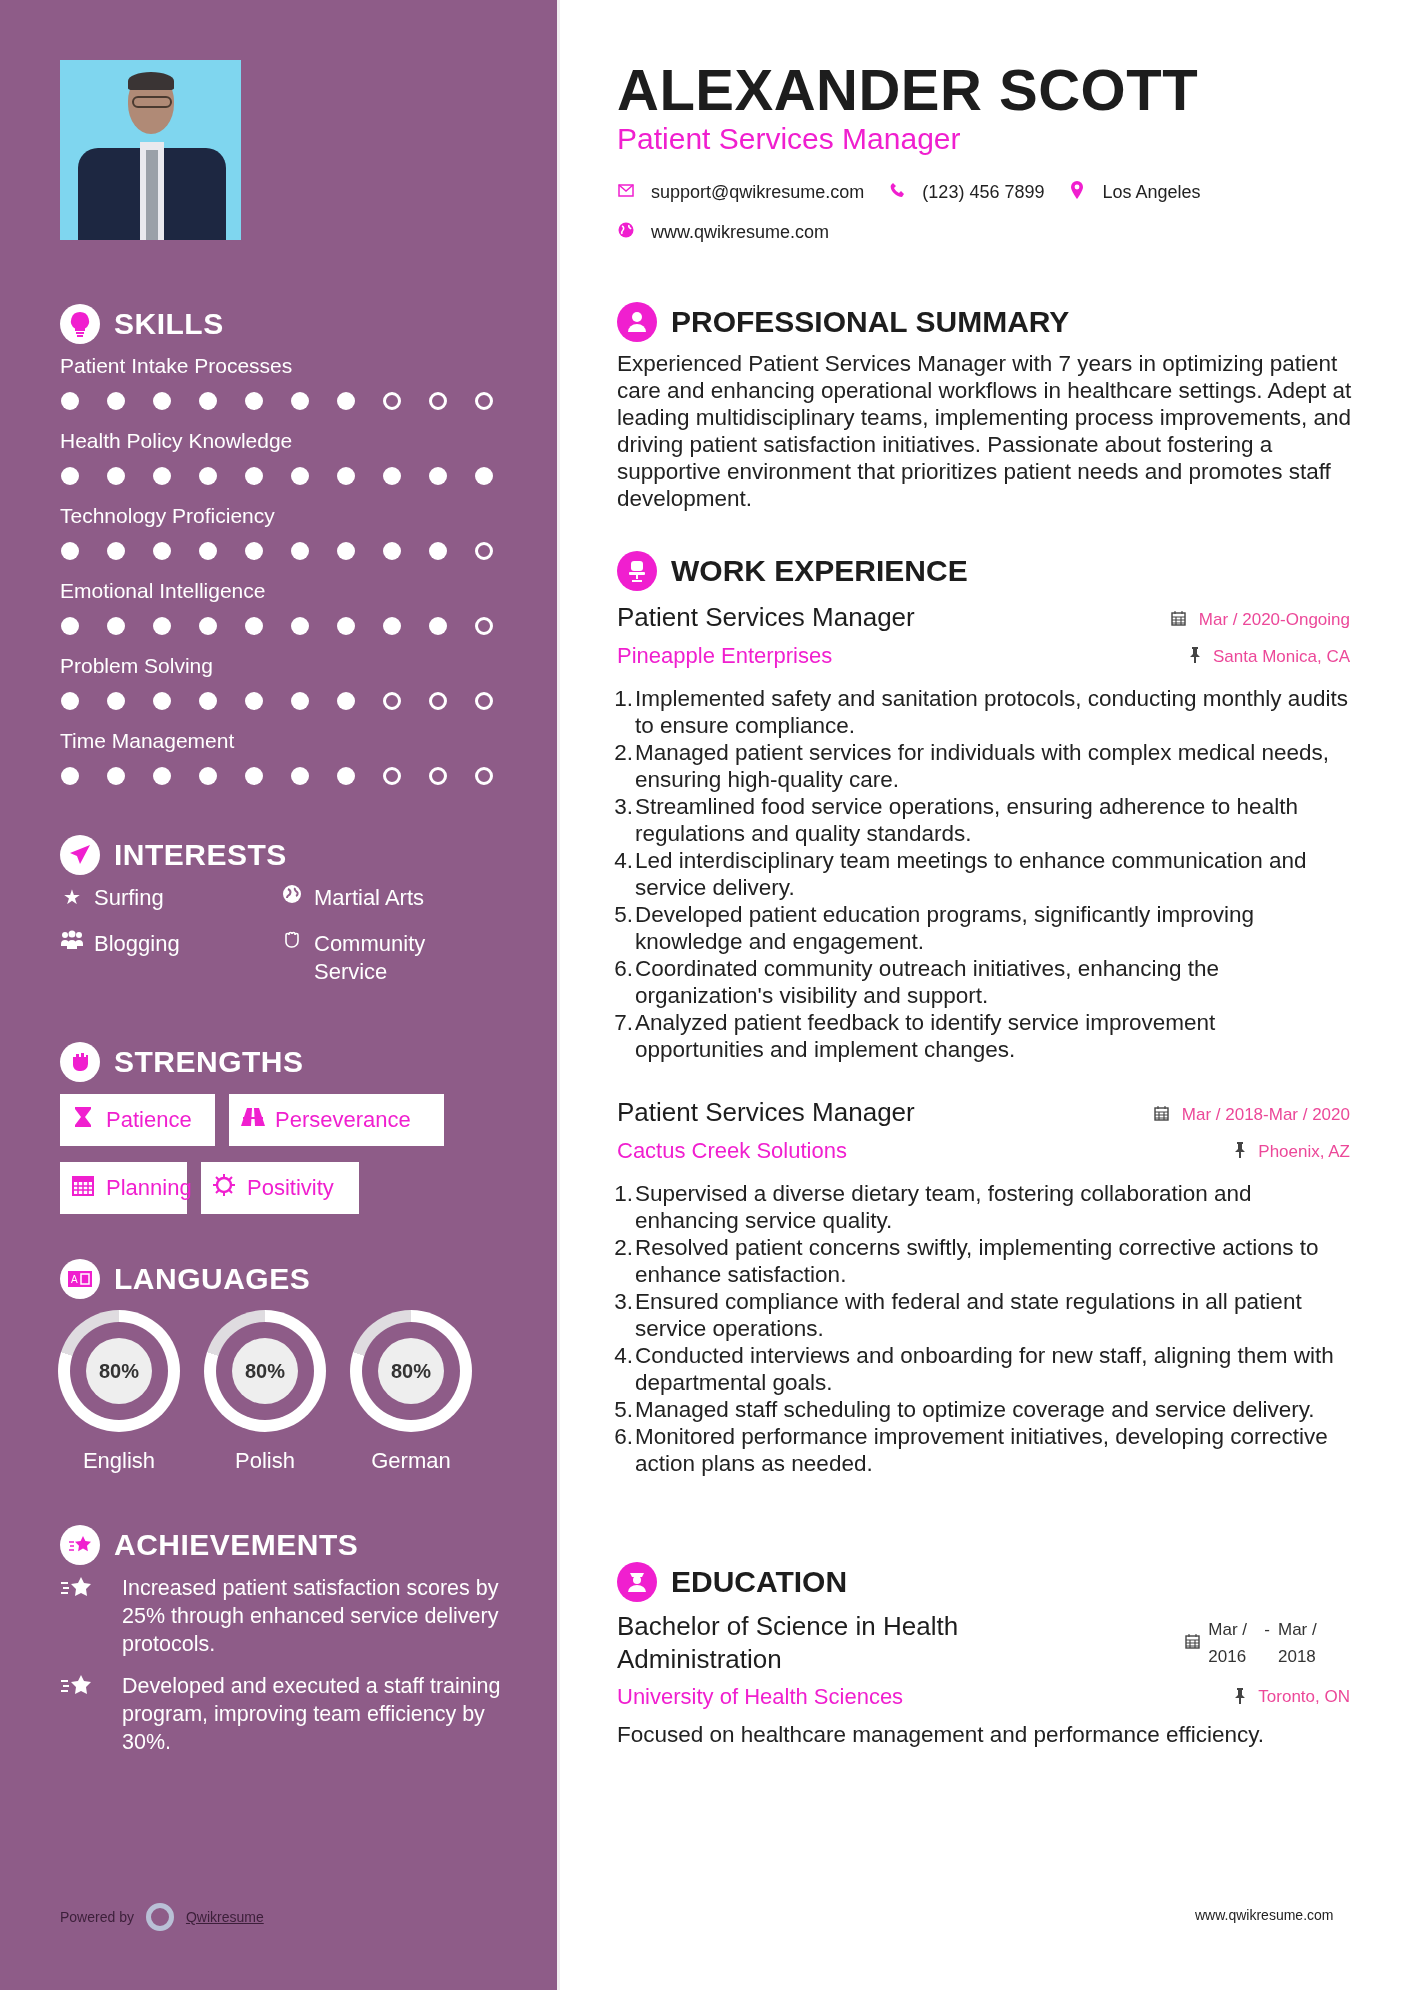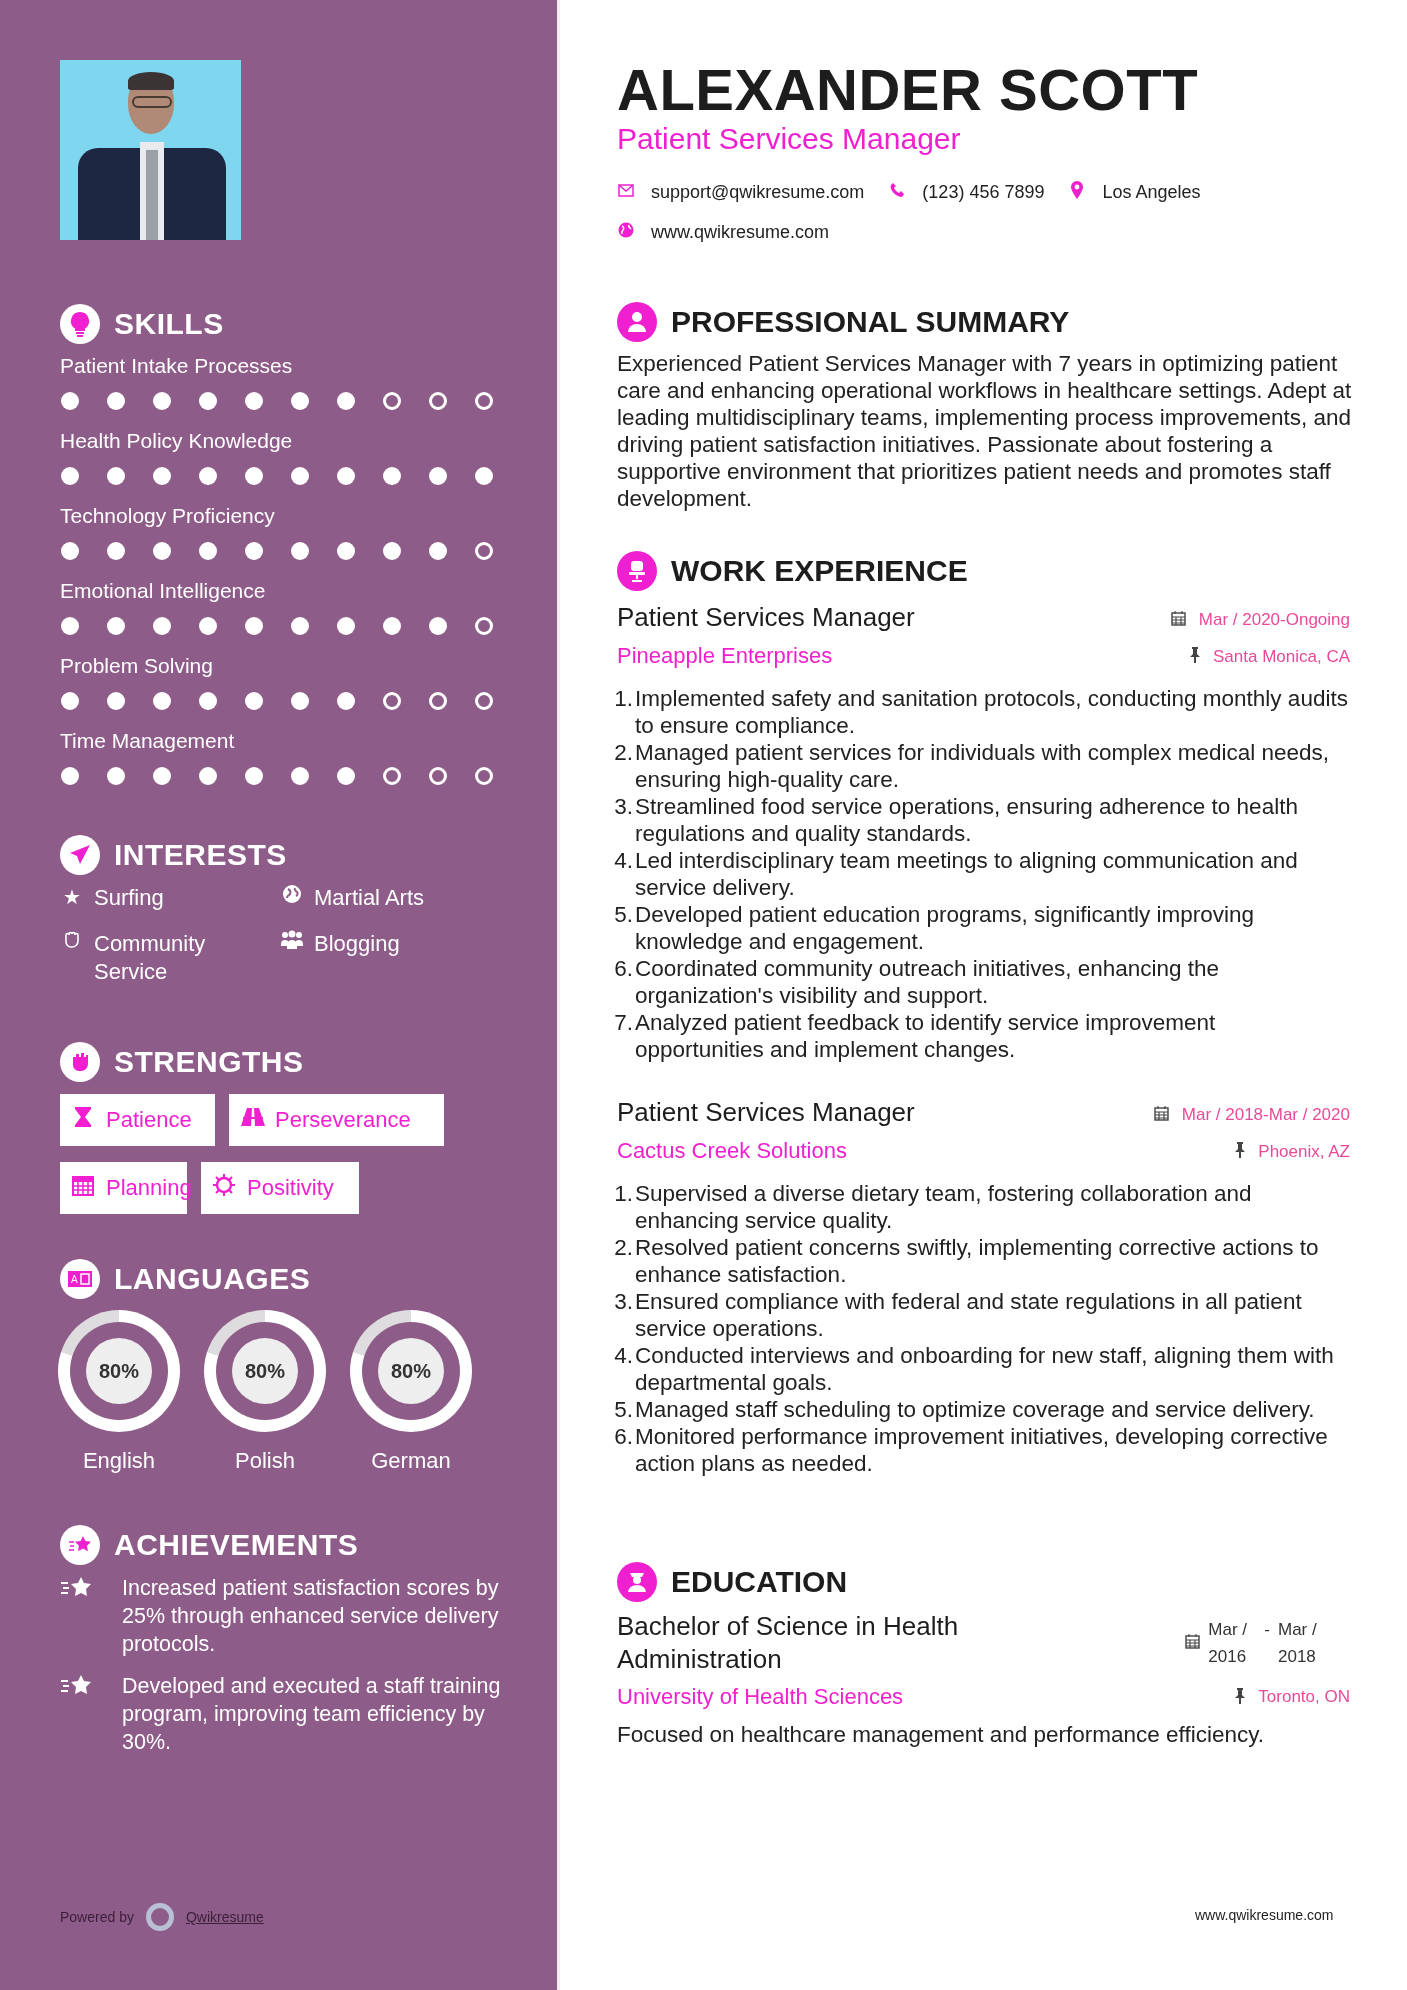--- a/index.html
+++ b/index.html
@@ -226,36 +226,36 @@
     <span class="i-ic">
       <svg width="20" height="20" viewBox="0 0 20 20">
           <circle cx="10" cy="10" r="9" fill="#fff"></circle>
           <path d="M6 5c2 1 3 3 2 5s-3 1-3 4M13 4c-1 2 1 3 2 4s1 3-1 4" stroke="#8e5c88" stroke-width="2" fill="none"></path>
         </svg>
     </span>
     <span>Martial Arts</span>
   </div>
   <div class="interest">
     <span class="i-ic">
-      <svg width="20" height="20" viewBox="0 0 20 20">
-          <path d="M4 8V5a1.5 1.5 0 0 1 3 0V4a1.5 1.5 0 0 1 3 0 1.5 1.5 0 0 1 3 0v1a1.5 1.5 0 0 1 3 0v6a6 6 0 0 1-6 6H9a5 5 0 0 1-5-5z" stroke="#fff" stroke-width="1.6" fill="none"></path>
-        </svg>
-    </span>
-    <span style="width:150px">Community Service</span>
-  </div>
-  <div class="interest">
-    <span class="i-ic">
       <svg width="24" height="20" viewBox="0 0 24 20">
           <circle cx="5" cy="5" r="3" fill="#fff"></circle>
           <circle cx="12" cy="4" r="3.5" fill="#fff"></circle>
           <circle cx="19" cy="5" r="3" fill="#fff"></circle>
           <path d="M1 14a4 4 0 0 1 8 0v2H1zM7 15a5 5 0 0 1 10 0v4H7zM15 14a4 4 0 0 1 8 0v2h-8z" fill="#fff"></path>
         </svg>
     </span>
     <span>Blogging</span>
+  </div>
+  <div class="interest">
+    <span class="i-ic">
+      <svg width="20" height="20" viewBox="0 0 20 20">
+          <path d="M4 8V5a1.5 1.5 0 0 1 3 0V4a1.5 1.5 0 0 1 3 0 1.5 1.5 0 0 1 3 0v1a1.5 1.5 0 0 1 3 0v6a6 6 0 0 1-6 6H9a5 5 0 0 1-5-5z" stroke="#fff" stroke-width="1.6" fill="none"></path>
+        </svg>
+    </span>
+    <span style="width:150px">Community Service</span>
   </div>
 </div>
 
 <div class="side-h" style="top:1042px;">
   <span class="ic">
     <svg width="20" height="22" viewBox="0 0 20 22">
         <path d="M3 6h3V3h3v3h2V2h3v4h2V4h2v9a7 7 0 0 1-7 7H9a6 6 0 0 1-6-6z" fill="#f01fcf"></path>
       </svg>
   </span>
   <span class="tt">STRENGTHS</span>
@@ -466,21 +466,21 @@
         <li>
           <span class="num">2.</span>
           <span>Managed patient services for individuals with complex medical needs, ensuring high-quality care.</span>
         </li>
         <li>
           <span class="num">3.</span>
           <span>Streamlined food service operations, ensuring adherence to health regulations and quality standards.</span>
         </li>
         <li>
           <span class="num">4.</span>
-          <span>Led interdisciplinary team meetings to aligning communication and service delivery.</span>
+          <span>Led interdisciplinary team meetings to enhance communication and service delivery.</span>
         </li>
         <li>
           <span class="num">5.</span>
           <span>Developed patient education programs, significantly improving knowledge and engagement.</span>
         </li>
         <li>
           <span class="num">6.</span>
           <span>Coordinated community outreach initiatives, enhancing the organization's visibility and support.</span>
         </li>
         <li>

